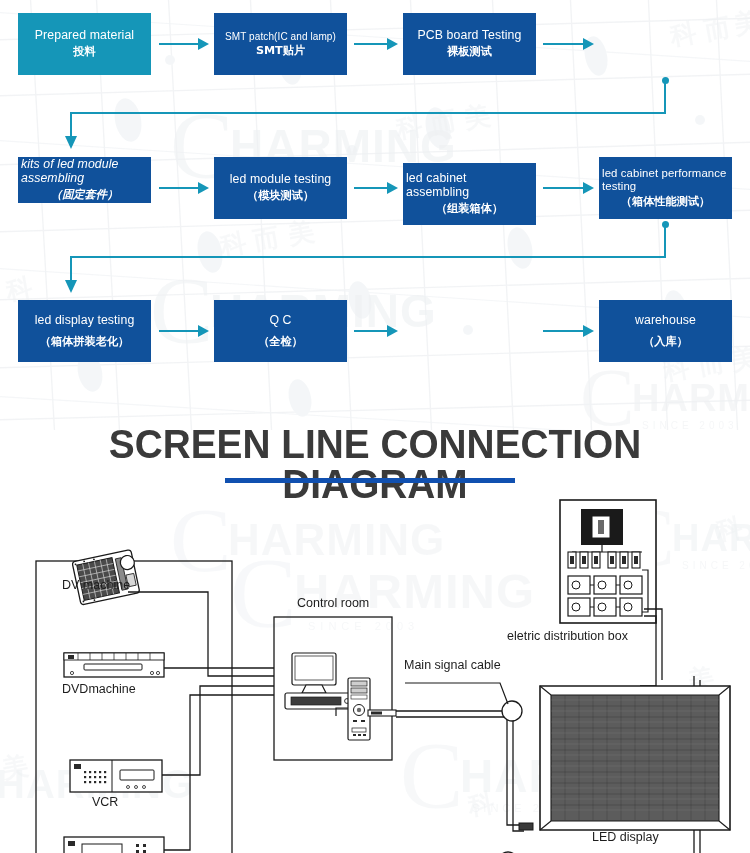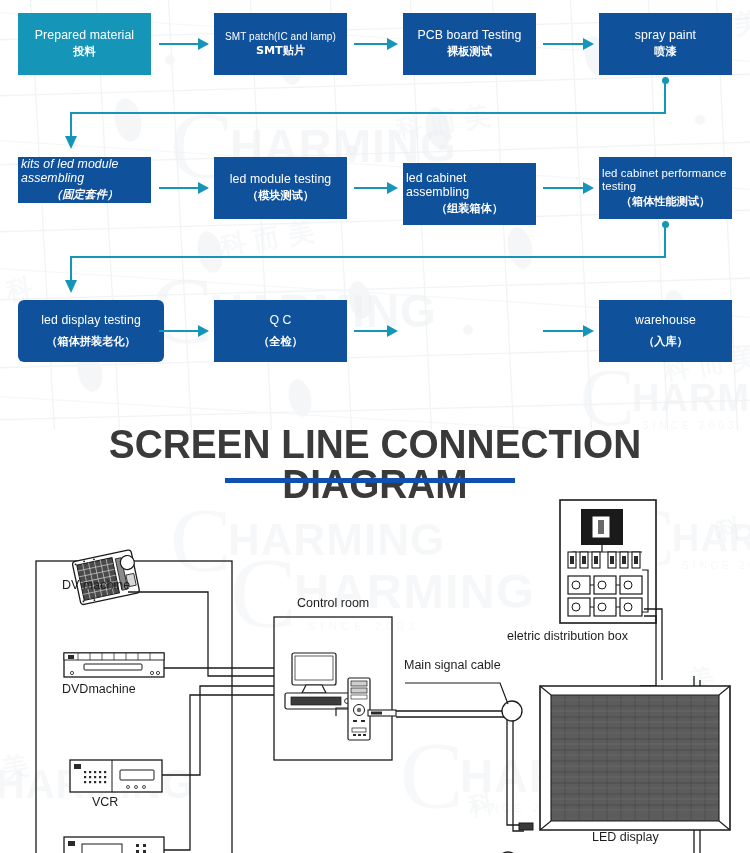--- a/index.html
+++ b/index.html
@@ -215,24 +215,20 @@
       <div class="cn">投料</div>
     </div>
     <div class="fbox blue" style="left:214px;top:13px;width:133px;height:62px;">
       <div class="en" style="font-size:10px;">SMT patch(IC and lamp)</div>
       <div class="cn">SMT贴片</div>
     </div>
     <div class="fbox blue" style="left:403px;top:13px;width:133px;height:62px;">
       <div class="en">PCB board Testing</div>
       <div class="cn">裸板测试</div>
     </div>
-    <div class="fbox blue" style="left:599px;top:13px;width:133px;height:62px;">
-      <div class="en">spray paint</div>
-      <div class="cn">喷漆</div>
-    </div>
 
     <div class="arrow" style="left:159px;top:38px;width:50px;">
       <div class="shaft" style="width:40px;"></div>
         <div class="head" style="left:39px;"></div>
     </div>
     <div class="arrow" style="left:354px;top:38px;width:44px;">
       <div class="shaft" style="width:34px;"></div>
         <div class="head" style="left:33px;"></div>
     </div>
     <div class="arrow" style="left:543px;top:38px;width:51px;">
@@ -279,21 +275,21 @@
     </div>
 
     <div class="conn" style="left:0;top:0;">
       <div class="dot" style="left:662px;top:221px;"></div>
       <div class="seg" style="left:664px;top:225px;width:2px;height:33px;"></div>
       <div class="seg" style="left:70px;top:256px;width:596px;height:2px;"></div>
       <div class="seg" style="left:70px;top:256px;width:2px;height:26px;"></div>
       <div class="dhead" style="left:65px;top:280px;"></div>
     </div>
 
-    <div class="fbox blue" style="left:18px;top:300px;width:146px;height:62px;border-radius:6px;">
+    <div class="fbox blue" style="left:18px;top:300px;width:133px;height:62px;">
       <div class="en">led display testing</div>
       <div class="cn" style="margin-top:8px;">（箱体拼装老化）</div>
     </div>
     <div class="fbox blue" style="left:214px;top:300px;width:133px;height:62px;">
       <div class="en">Q C</div>
       <div class="cn" style="margin-top:8px;">（全检）</div>
     </div>
     <div class="fbox blue" style="left:599px;top:300px;width:133px;height:62px;">
       <div class="en">warehouse</div>
       <div class="cn" style="margin-top:8px;">（入库）</div>

